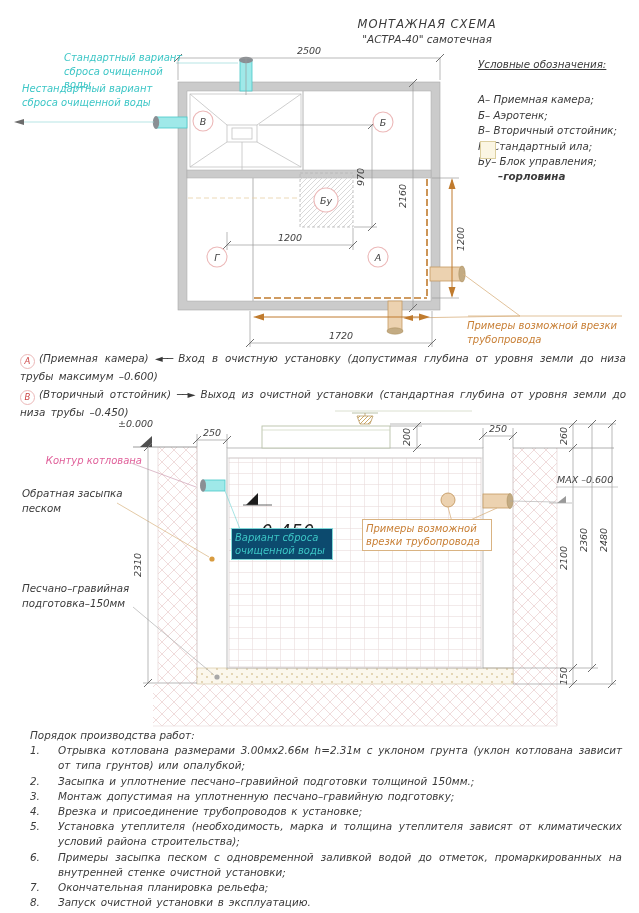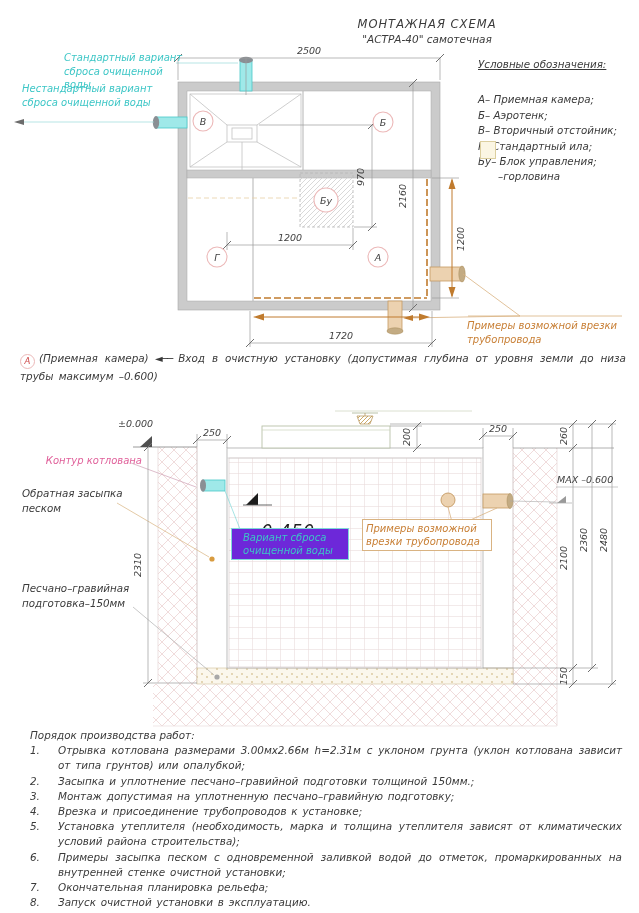--- a/index.html
+++ b/index.html
@@ -7,38 +7,38 @@
         font-family:"DejaVu Sans","Liberation Sans",sans-serif;font-style:italic;color:#3a3a3a;}
   .abs{position:absolute;}
   svg{position:absolute;left:0;top:0;}
   svg text{font-family:"DejaVu Sans","Liberation Sans",sans-serif;font-style:italic;font-size:9.5px;fill:#3f3f3f;}
   .title{left:327px;top:17px;width:200px;text-align:center;line-height:15px;}
   .title .t1{font-size:11.5px;letter-spacing:1px;}
   .title .t2{font-size:10.5px;}
   .legend{left:478px;top:57px;width:160px;font-size:10.3px;line-height:15.4px;}
   .legend .lh{text-decoration:underline;margin-bottom:20px;}
   .legend .sq{position:absolute;left:2px;top:84px;width:14px;height:16px;background:#fbf6e3;border:1px solid #dccf9f;}
-  .legend .gor{padding-left:20px;}
+  .legend .gor{padding-left:20px;font-weight:bold;}
   .cyan{color:#3cc6c6;}
   .orange{color:#c87f35;}
   .pink{color:#e0609a;}
   .lbl{font-size:10px;line-height:13.5px;}
   .lbl-std{left:64px;top:51px;width:128px;text-align:left;}
   .lbl-nonstd{left:22px;top:82px;width:140px;}
   .lbl-taps-plan{left:467px;top:319px;width:160px;}
   .notes{left:20px;top:351px;width:606px;font-size:10.4px;line-height:15px;text-align:justify;word-spacing:2px;}
   .note{margin-bottom:3px;}
   .marker{display:inline-block;width:13px;height:13px;line-height:13px;border:1px solid #ecb8b8;border-radius:50%;
           color:#cc4444;font-size:8.5px;text-align:center;vertical-align:-2px;margin-right:4px;word-spacing:0;}
   .arrowg{letter-spacing:-1px;word-spacing:0;padding:0 6px;}
   .lbl-contour{left:22px;top:454px;width:120px;text-align:right;}
   .lbl-backfill{left:22px;top:486px;width:112px;font-size:10.3px;line-height:15px;}
   .lbl-bed{left:22px;top:581px;width:132px;font-size:10.3px;line-height:15px;}
   .minus450{left:252px;top:521px;font-size:17px;color:#222;letter-spacing:1px;}
-  .box-discharge{left:231px;top:528px;width:94px;border:1px solid #7fd8d8;padding:2px 11px;font-size:10px;line-height:13px;background:#6d28d9;}
+  .box-discharge{left:231px;top:528px;width:94px;border:1px solid #7fd8d8;padding:2px 3px;font-size:10px;line-height:13px;background:#0c4a6e;}
   .box-taps{left:362px;top:519px;width:122px;border:1px solid #d9b382;padding:2px 3px;font-size:10px;line-height:13px;background:#fff;}
   .worklist{left:30px;top:728px;width:592px;font-size:10.4px;line-height:15.2px;}
   .worklist .row{display:flex;}
   .worklist .num{width:28px;flex:0 0 28px;}
   .worklist .txt{flex:1;text-align:justify;word-spacing:1.5px;}
 </style>
 </head>
 <body>
 
 <div class="page">
@@ -303,20 +303,23 @@
   </div>
 
   <div class="abs lbl cyan lbl-std">Стандартный вариант сброса очищенной воды</div>
   <div class="abs lbl cyan lbl-nonstd">Нестандартный вариант сброса очищенной воды</div>
   <div class="abs lbl orange lbl-taps-plan">Примеры возможной врезки трубопровода</div>
 
   <div class="abs notes">
     <div class="note">
       <span class="marker">А</span><span>(Приемная камера)</span><span class="arrowg">◄──</span><span>Вход в очистную установку (допустимая глубина от уровня земли до низа трубы максимум –0.600)</span>
     </div>
+    <div class="note">
+      <span class="marker">В</span><span>(Вторичный отстойник)</span><span class="arrowg">──►</span><span>Выход из очистной установки (стандартная глубина от уровня земли до низа трубы –0.450)</span>
+    </div>
   </div>
 
   <div class="abs lbl pink lbl-contour">Контур котлована</div>
   <div class="abs lbl-backfill">Обратная засыпка песком</div>
   <div class="abs lbl-bed">Песчано–гравийная подготовка–150мм</div>
   <div class="abs minus450">–0.450</div>
   <div class="abs box-discharge cyan">Вариант сброса очищенной воды</div>
   <div class="abs box-taps orange">Примеры возможной врезки трубопровода</div>
 
   <div class="abs worklist">

